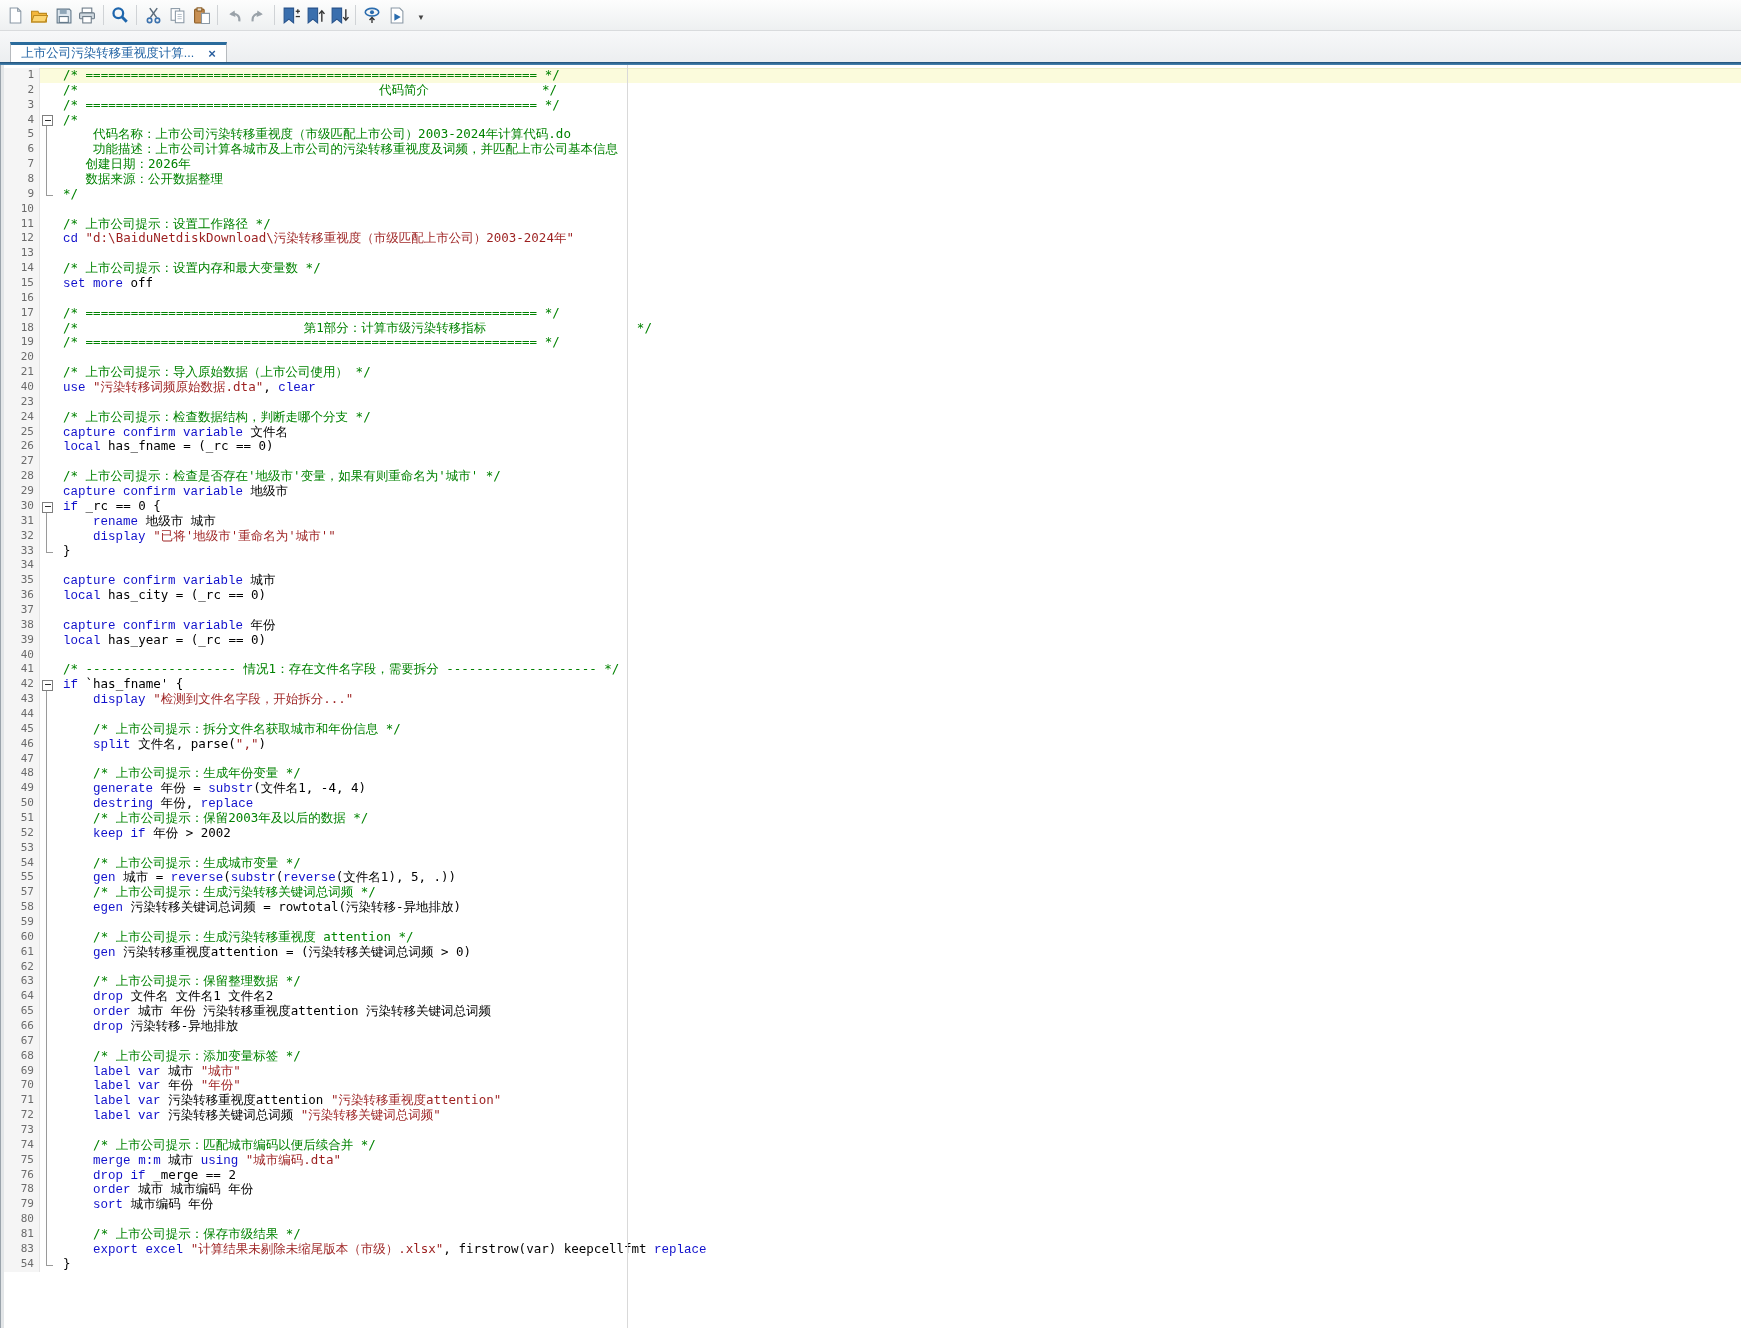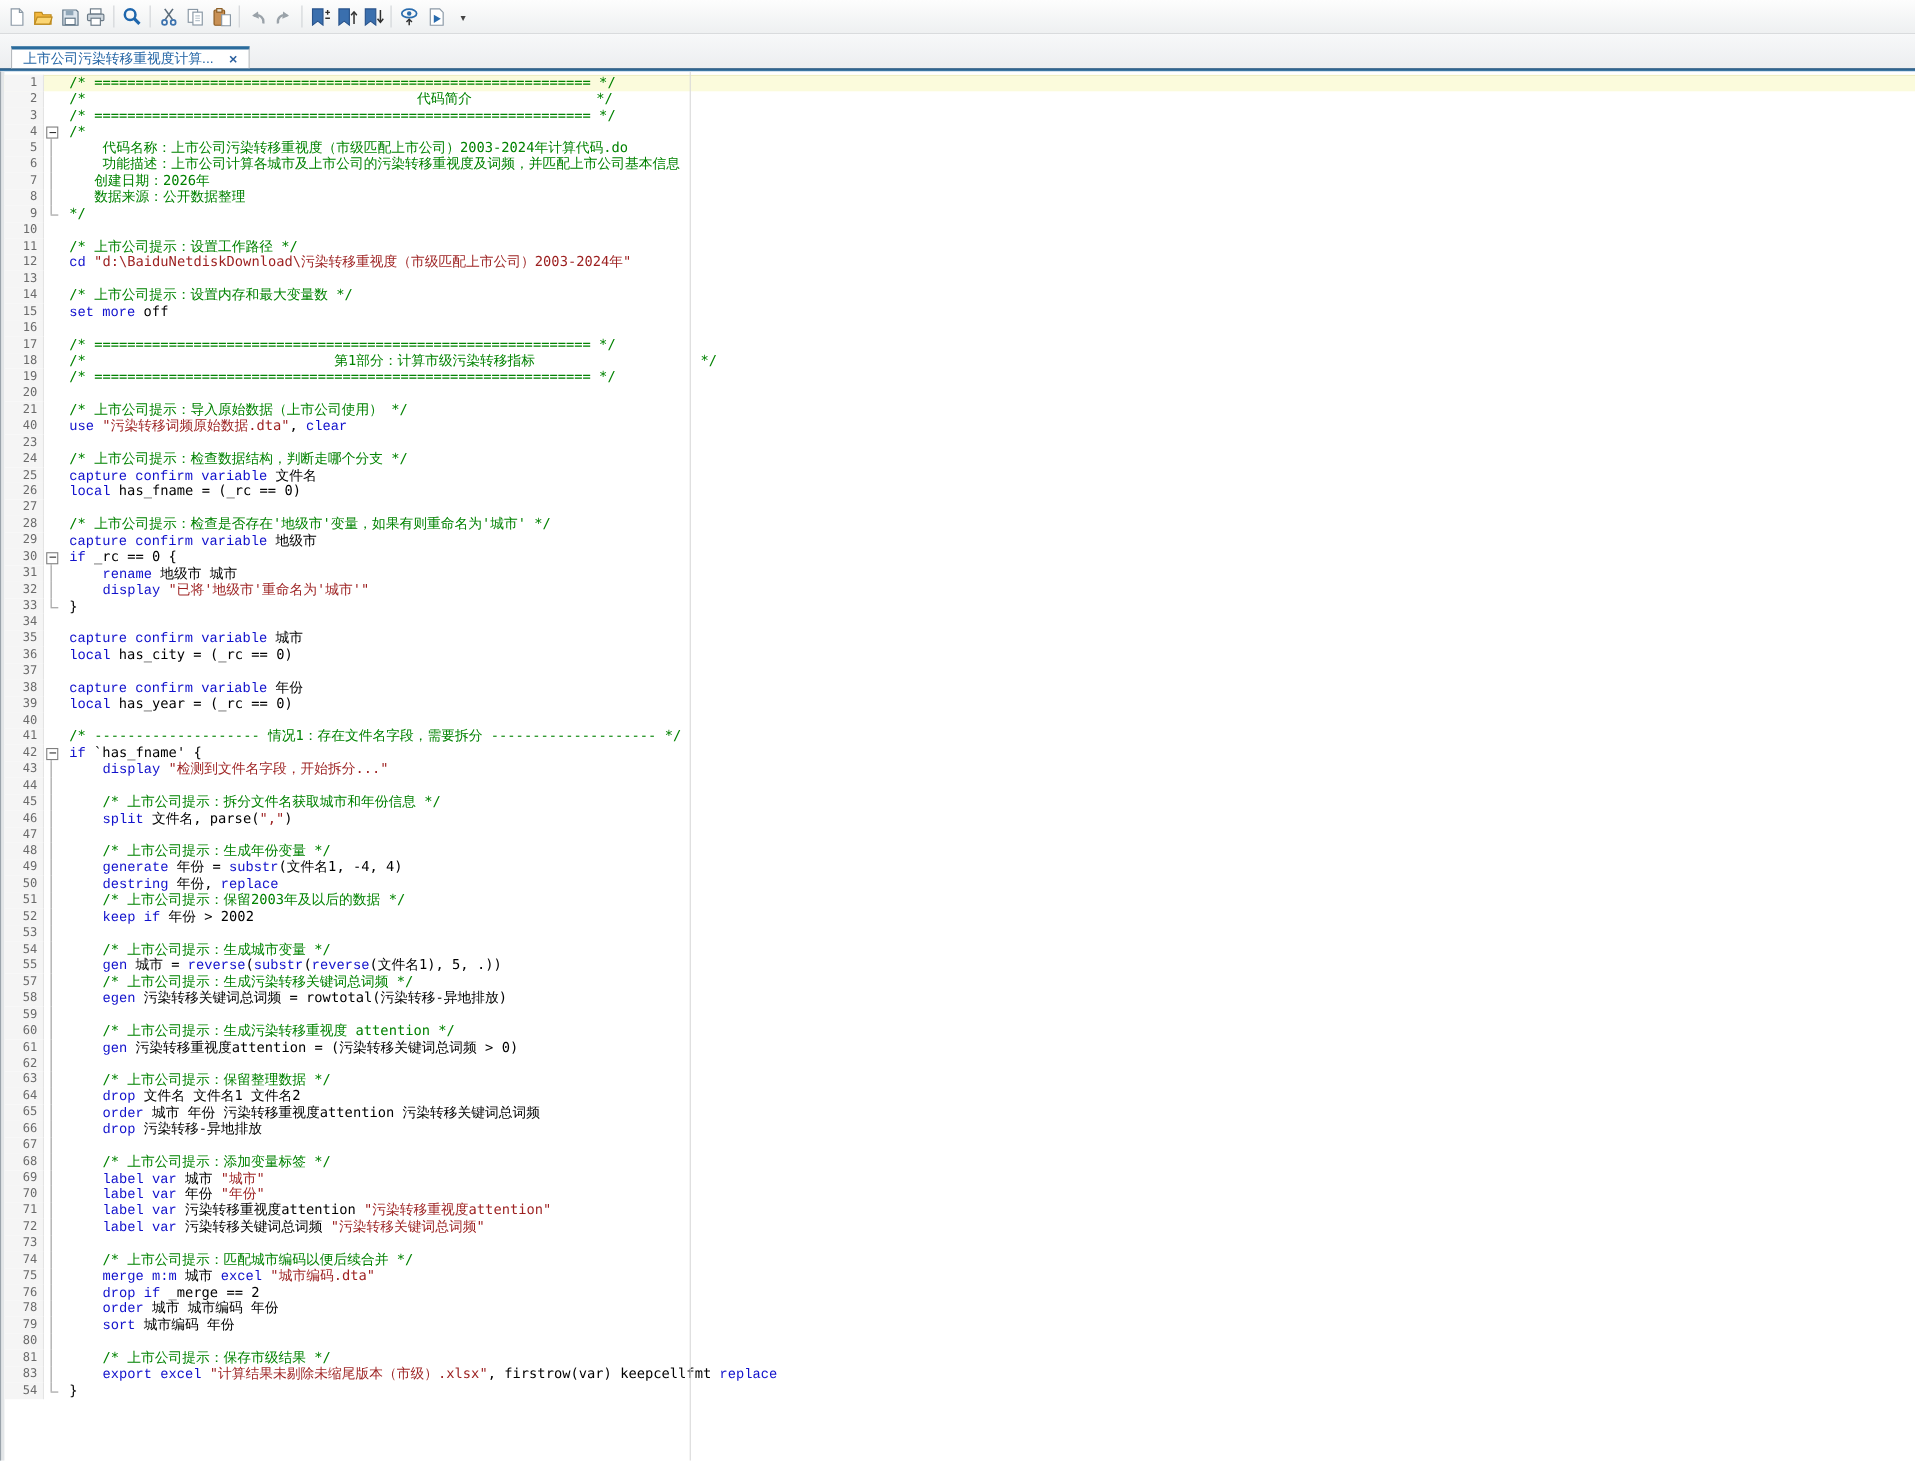--- a/index.html
+++ b/index.html
@@ -286,21 +286,21 @@
         <div class="row"><span class="ln">65</span><span class="fold"><i class="vfull"></i></span><span class="code"><span class="st">    </span><span class="sk">order</span><span class="st"> 城市 年份 污染转移重视度attention 污染转移关键词总词频</span></span></div>
         <div class="row"><span class="ln">66</span><span class="fold"><i class="vfull"></i></span><span class="code"><span class="st">    </span><span class="sk">drop</span><span class="st"> 污染转移-异地排放</span></span></div>
         <div class="row"><span class="ln">67</span><span class="fold"><i class="vfull"></i></span><span class="code"></span></div>
         <div class="row"><span class="ln">68</span><span class="fold"><i class="vfull"></i></span><span class="code"><span class="sc">    /* 上市公司提示：添加变量标签 */</span></span></div>
         <div class="row"><span class="ln">69</span><span class="fold"><i class="vfull"></i></span><span class="code"><span class="st">    </span><span class="sk">label var</span><span class="st"> 城市 </span><span class="ss">"城市"</span></span></div>
         <div class="row"><span class="ln">70</span><span class="fold"><i class="vfull"></i></span><span class="code"><span class="st">    </span><span class="sk">label var</span><span class="st"> 年份 </span><span class="ss">"年份"</span></span></div>
         <div class="row"><span class="ln">71</span><span class="fold"><i class="vfull"></i></span><span class="code"><span class="st">    </span><span class="sk">label var</span><span class="st"> 污染转移重视度attention </span><span class="ss">"污染转移重视度attention"</span></span></div>
         <div class="row"><span class="ln">72</span><span class="fold"><i class="vfull"></i></span><span class="code"><span class="st">    </span><span class="sk">label var</span><span class="st"> 污染转移关键词总词频 </span><span class="ss">"污染转移关键词总词频"</span></span></div>
         <div class="row"><span class="ln">73</span><span class="fold"><i class="vfull"></i></span><span class="code"></span></div>
         <div class="row"><span class="ln">74</span><span class="fold"><i class="vfull"></i></span><span class="code"><span class="sc">    /* 上市公司提示：匹配城市编码以便后续合并 */</span></span></div>
-        <div class="row"><span class="ln">75</span><span class="fold"><i class="vfull"></i></span><span class="code"><span class="st">    </span><span class="sk">merge</span><span class="st"> </span><span class="sk">m:m</span><span class="st"> 城市 </span><span class="sk">excel</span><span class="st"> </span><span class="ss">"城市编码.dta"</span></span></div>
+        <div class="row"><span class="ln">75</span><span class="fold"><i class="vfull"></i></span><span class="code"><span class="st">    </span><span class="sk">merge</span><span class="st"> </span><span class="sk">m:m</span><span class="st"> 城市 </span><span class="sk">using</span><span class="st"> </span><span class="ss">"城市编码.dta"</span></span></div>
         <div class="row"><span class="ln">76</span><span class="fold"><i class="vfull"></i></span><span class="code"><span class="st">    </span><span class="sk">drop if</span><span class="st"> _merge == 2</span></span></div>
         <div class="row"><span class="ln">78</span><span class="fold"><i class="vfull"></i></span><span class="code"><span class="st">    </span><span class="sk">order</span><span class="st"> 城市 城市编码 年份</span></span></div>
         <div class="row"><span class="ln">79</span><span class="fold"><i class="vfull"></i></span><span class="code"><span class="st">    </span><span class="sk">sort</span><span class="st"> 城市编码 年份</span></span></div>
         <div class="row"><span class="ln">80</span><span class="fold"><i class="vfull"></i></span><span class="code"></span></div>
         <div class="row"><span class="ln">81</span><span class="fold"><i class="vfull"></i></span><span class="code"><span class="sc">    /* 上市公司提示：保存市级结果 */</span></span></div>
         <div class="row"><span class="ln">83</span><span class="fold"><i class="vfull"></i></span><span class="code"><span class="st">    </span><span class="sk">export excel</span><span class="st"> </span><span class="ss">"计算结果未剔除未缩尾版本（市级）.xlsx"</span><span class="st">, firstrow(var) keepcellfmt </span><span class="sk">replace</span></span></div>
         <div class="row"><span class="ln">54</span><span class="fold"><i class="vend"></i><i class="tick"></i></span><span class="code"><span class="st">}</span></span></div>
       </div>
   </div>
 

